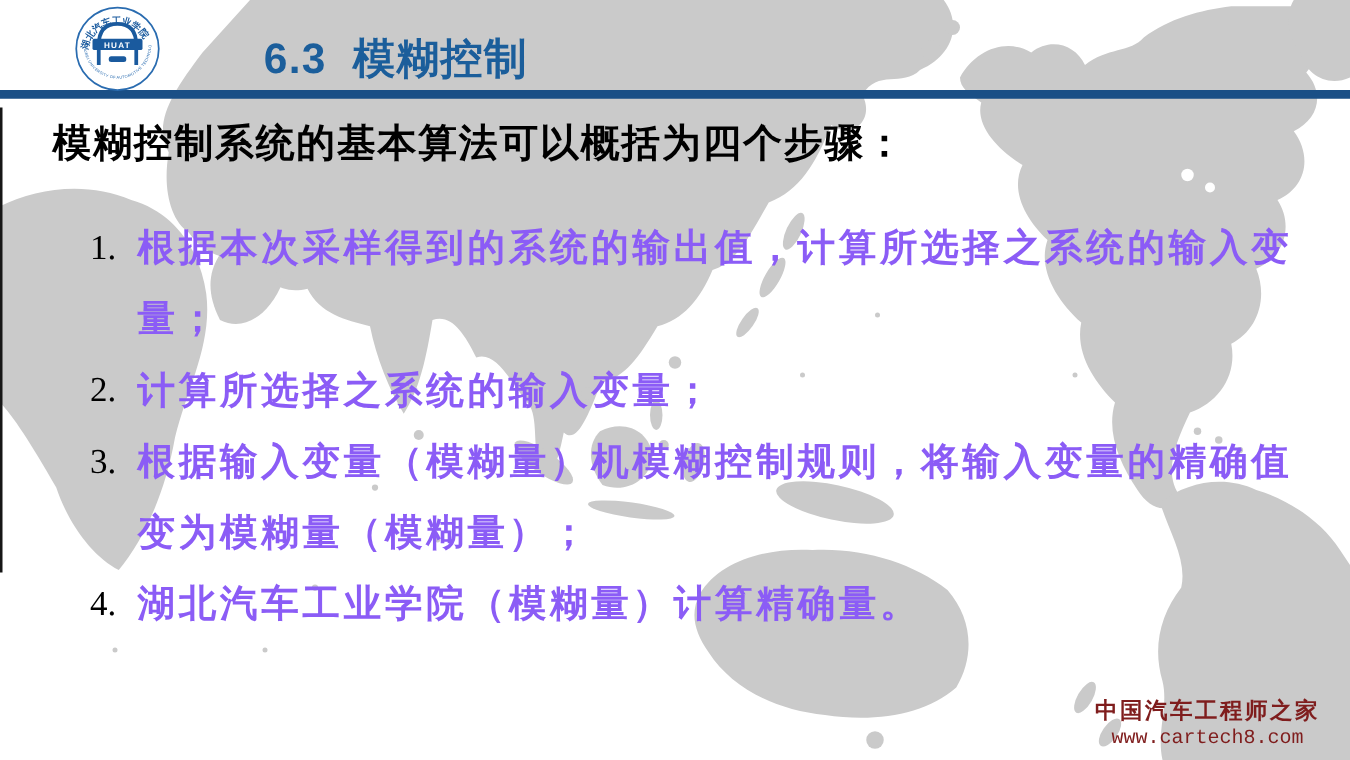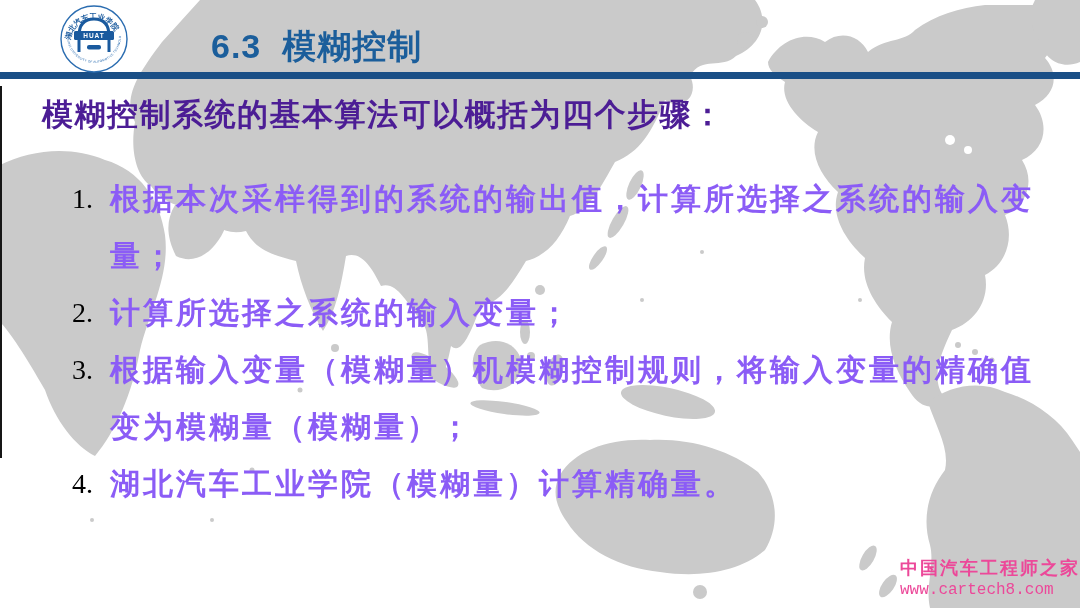--- a/index.html
+++ b/index.html
@@ -14,27 +14,27 @@
   .left-strip{position:absolute;left:0;top:86px;width:2px;height:372px;background:#161616;}
   .logo{position:absolute;left:58px;top:2px;width:72px;height:72px;}
   .title{
     position:absolute;left:178px;top:24px;
     font-family:"Liberation Sans","DejaVu Sans",sans-serif;
     font-weight:bold;font-size:34px;color:#1b5e9b;
     white-space:pre;letter-spacing:1px;margin-left:33px;
   }
   .intro{
     position:absolute;left:42px;top:94px;
-    font-size:31px;font-weight:bold;color:#4c1d95;letter-spacing:1.5px;white-space:nowrap;
+    font-size:31px;font-weight:bold;color:#000000;letter-spacing:1.5px;white-space:nowrap;
   }
   .steps{position:absolute;left:72px;top:170px;width:980px;list-style:none;margin:0;padding:0;}
   .step{display:flex;align-items:flex-start;}
   .step-num{flex:0 0 38px;font-size:28px;line-height:57px;color:#000;}
   .step-text{width:932px;font-size:30px;font-weight:bold;line-height:57px;letter-spacing:3px;color:#8b5cf6;}
-  .watermark{position:absolute;right:0;bottom:8px;text-align:left;color:#ec4899;}
+  .watermark{position:absolute;right:24px;bottom:8px;text-align:center;color:#7f1d1d;}
   .wm1{font-size:18px;font-weight:bold;letter-spacing:2px;line-height:24px;font-family:"Liberation Serif","DejaVu Serif",serif;}
   .wm2{font-family:Liberation Mono, monospace;font-size:16px;line-height:20px;}
   .logo-arc-top{font-size:7.5px;font-weight:bold;fill:#1a5a9e;font-family:"Liberation Serif","DejaVu Serif",serif;}
   .logo-arc-bot{font-size:3.1px;fill:#2a6cb0;letter-spacing:.25px;font-family:"Liberation Sans","DejaVu Sans",sans-serif;}
   .logo-huat{font-size:6.5px;font-weight:bold;fill:#ffffff;letter-spacing:1px;font-family:"Liberation Sans","DejaVu Sans",sans-serif;}
 </style>
 </head>
 <body>
 
 <div class="slide">

